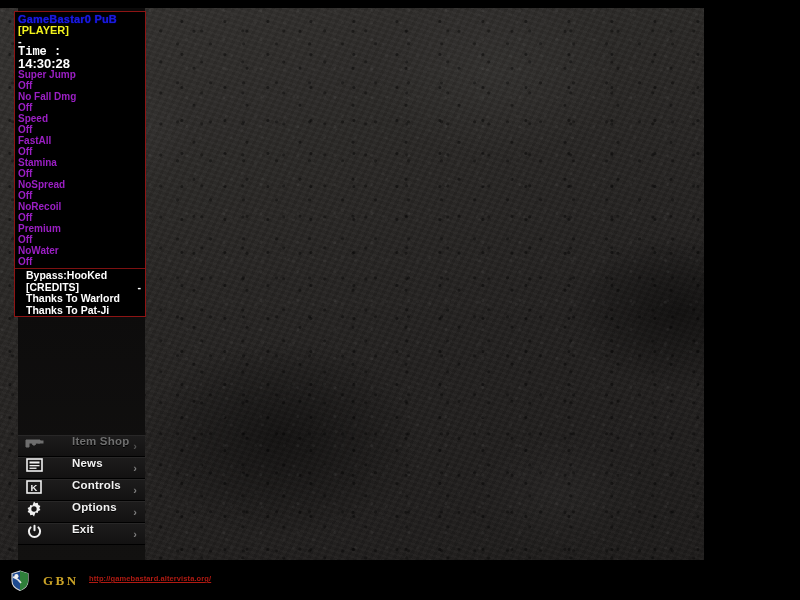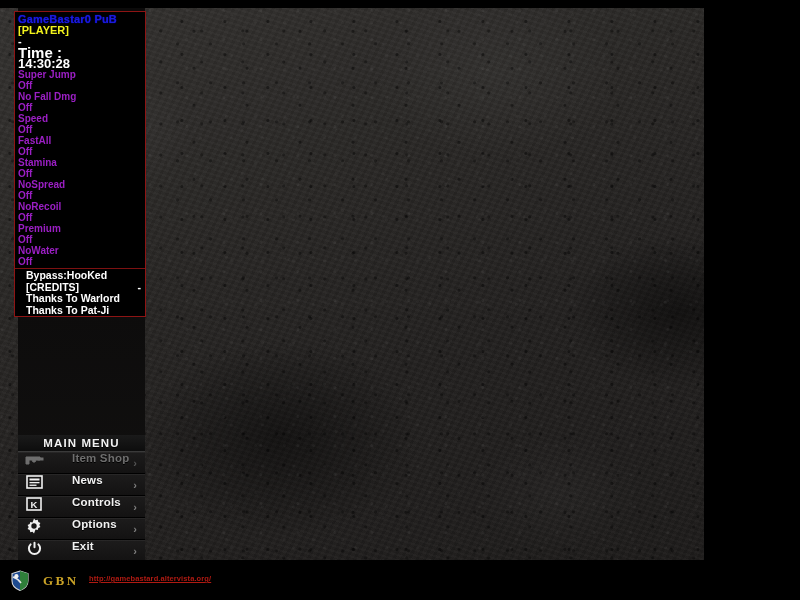--- a/index.html
+++ b/index.html
@@ -63,21 +63,21 @@
     text-shadow:0 0 1px #0000ff;
   }
   .cheat-row{
     display:flex;justify-content:space-between;align-items:baseline;
     padding:0 4px 0 3px;line-height:11px;font-size:10px;font-weight:bold;flex-direction:column;
   }
   .cheat-row .k{white-space:nowrap;}
   .cheat-row .v{white-space:nowrap;}
   .row-player .k{color:#f2f21c;font-size:11px;}
   .row-player .v{color:#ffffff;font-size:11px;}
-  .row-time .k{color:#ffffff;font-size:15px;}
+  .row-time .k{color:#ffffff;font-size:12px;font-family:Liberation Mono, monospace;}
   .row-time .v{color:#ffffff;font-size:13px;}
   .row-opt .k{color:#9b1fc4;}
   .row-opt .v{color:#9b1fc4;text-align:right;}
   .cheat-sep{height:1px;background:#7d1111;margin:1px 0 1px 0;}
   .cheat-credit{
     color:#ffffff;font-size:10.5px;font-weight:bold;line-height:11.5px;
     padding:0 4px 0 11px;display:flex;justify-content:space-between;
   }
   .cheat-credit.single{display:block;}
 
@@ -210,21 +210,20 @@
     <div class="cheat-credit">
       <span>[CREDITS]</span>
       <span>-</span>
     </div>
     <div class="cheat-credit single">Thanks To Warlord</div>
     <div class="cheat-credit single">Thanks To Pat-Ji</div>
   </div>
 
 
   <div class="menu">
-    <div class="menu-header">MAIN MENU</div>
 
     <div class="menu-item disabled">
       <span class="mi-icon">
         <svg width="19" height="13" viewBox="0 0 19 13">
           <path d="M1 3h14v3h-4l-1 2H8l-1-2H4v4H1z" fill="#8d8d8d"></path>
           <rect x="13" y="4" width="5" height="2" fill="#8d8d8d"></rect>
         </svg>
       </span>
       <span class="mi-label">Item Shop</span>
       <span class="mi-chev">›</span>

